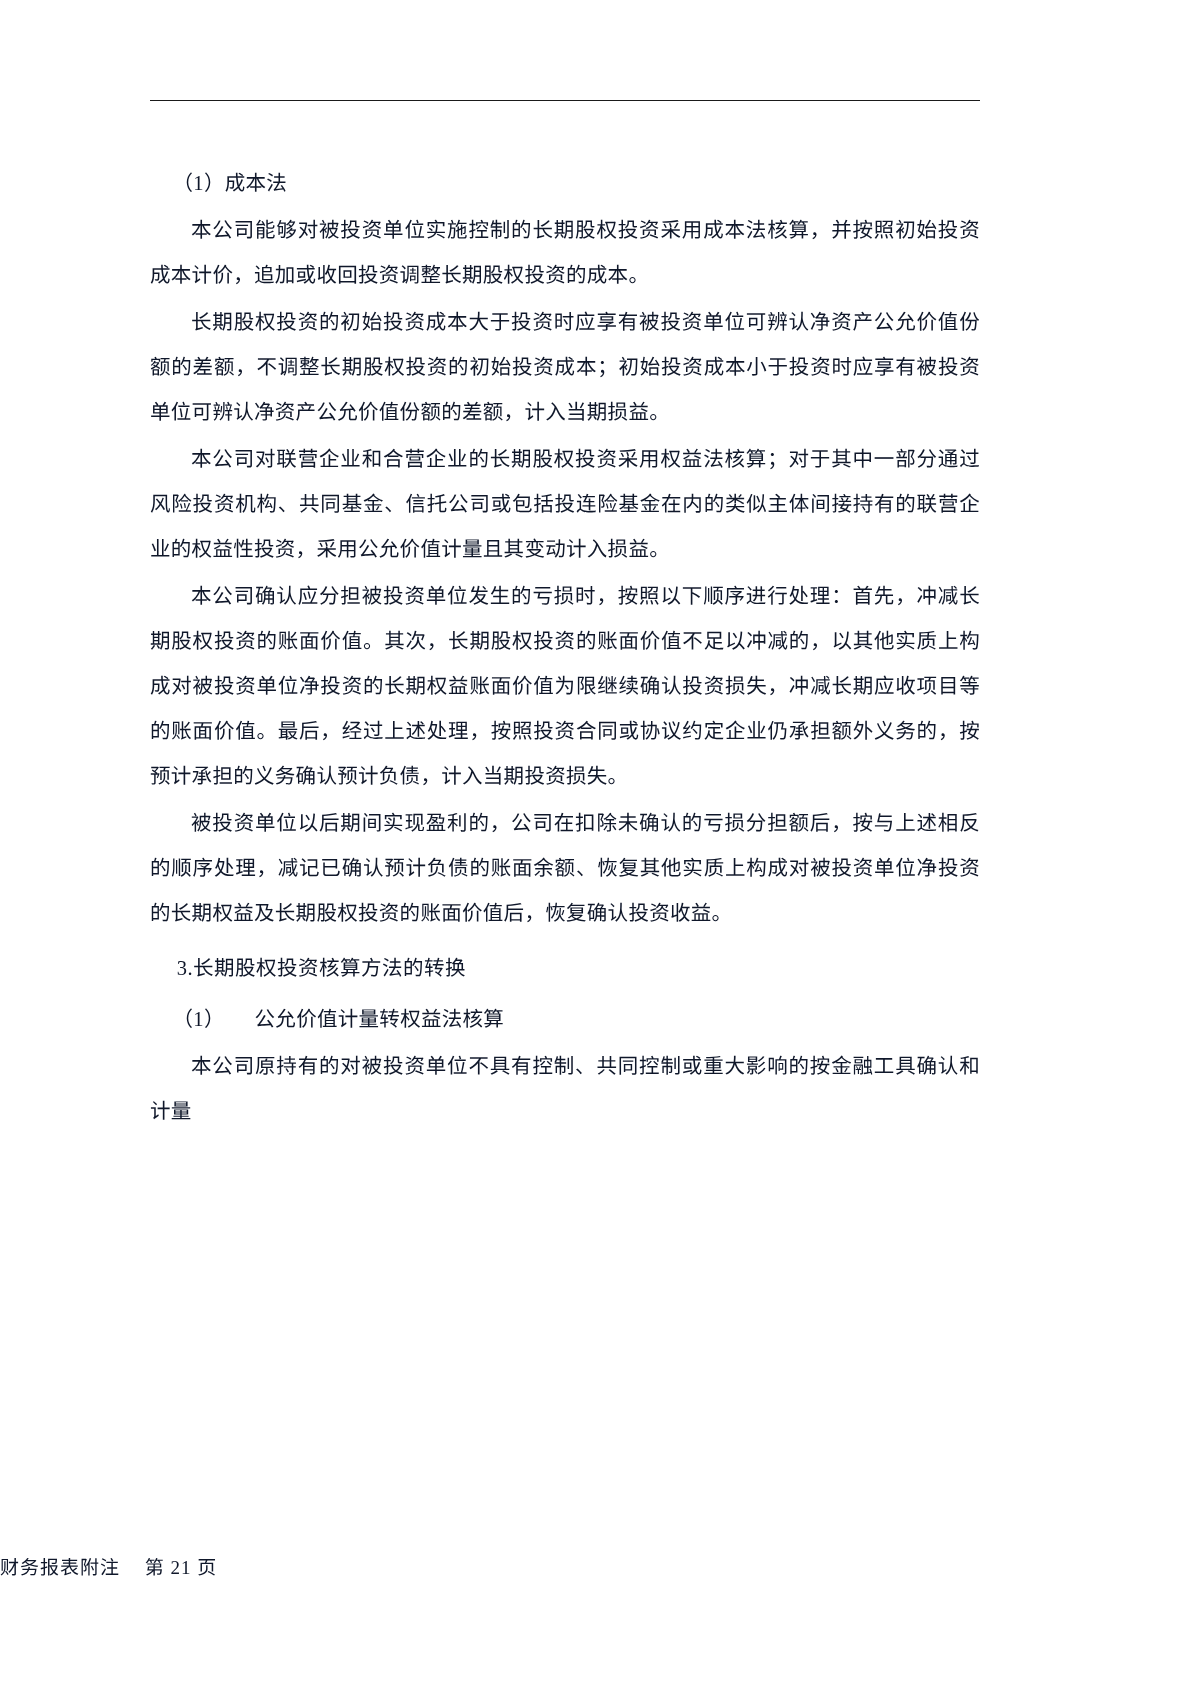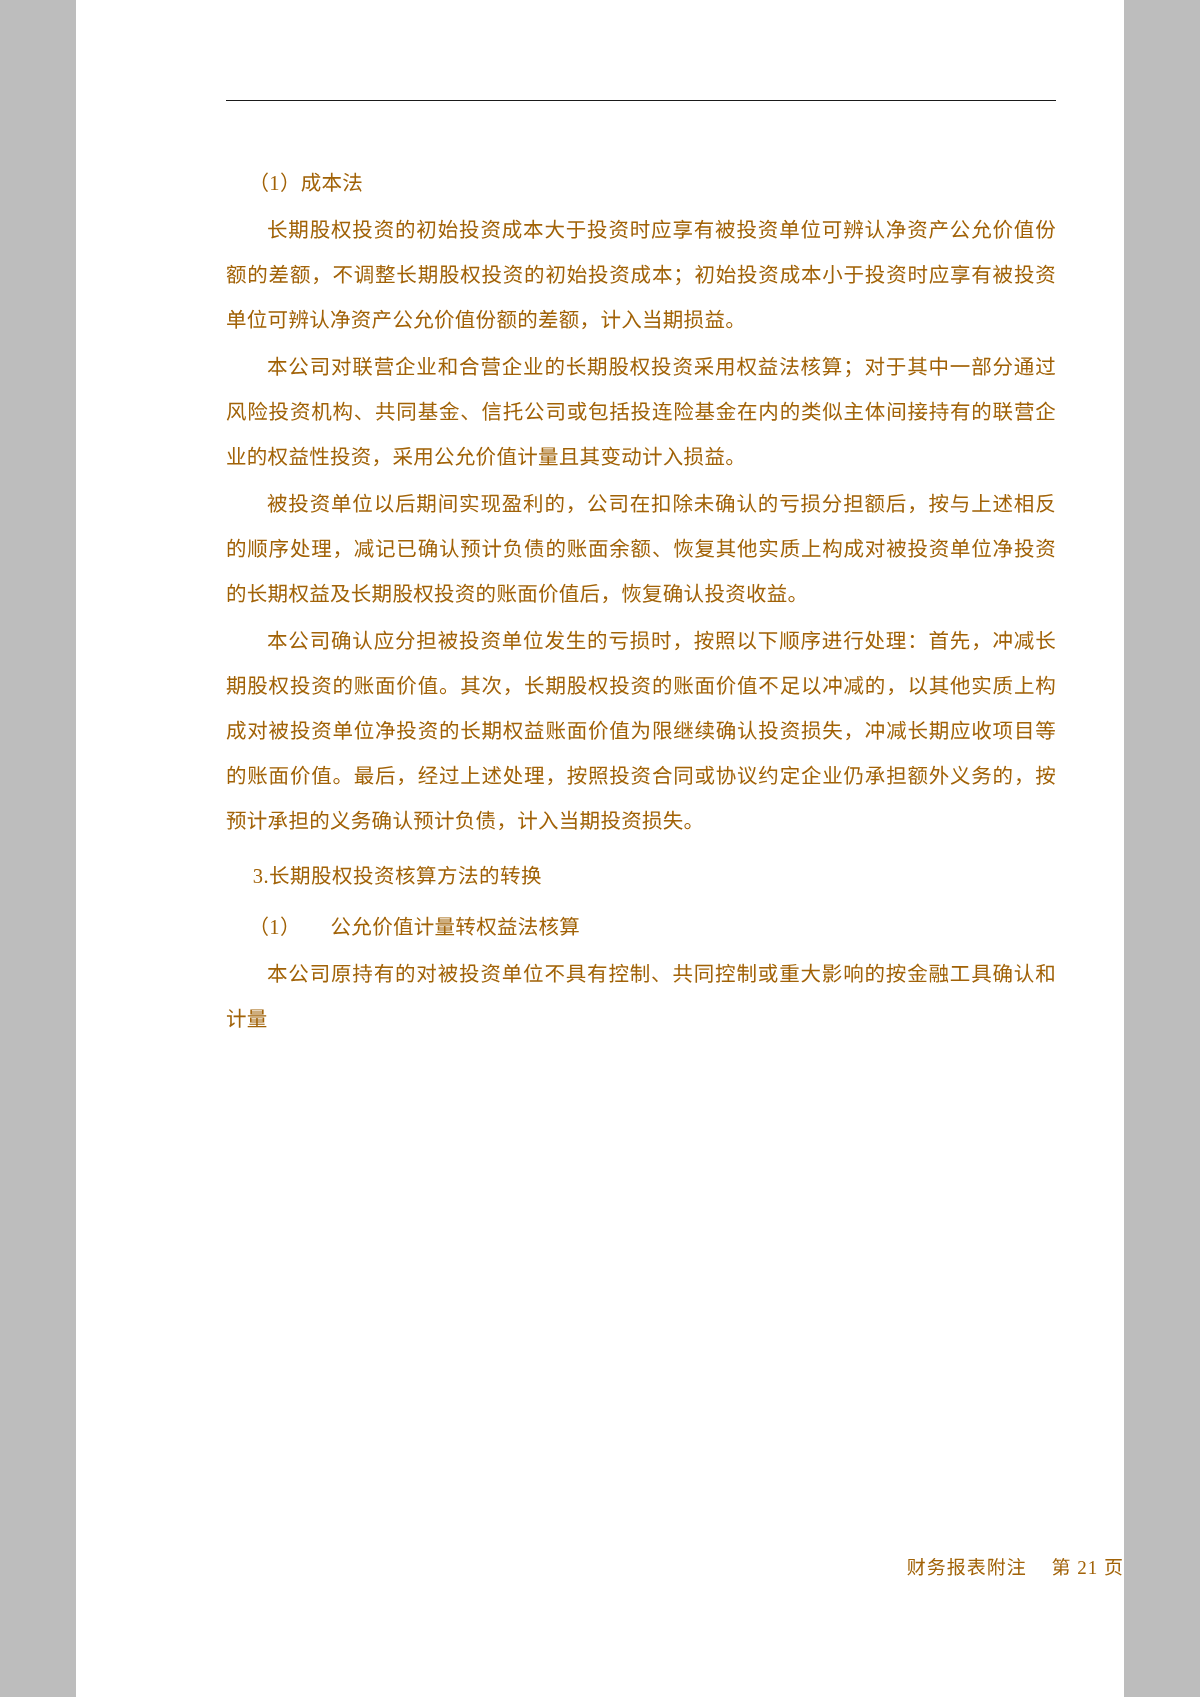--- a/index.html
+++ b/index.html
@@ -3,27 +3,27 @@
 <meta charset="utf-8">
 <title>财务报表附注</title>
 <style>
   html, body {
     margin: 0;
     padding: 0;
     background: #bdbdbd;
   }
   .page {
     position: relative;
-    width: 1048px;
+    width: 1200px;
     height: 1697px;
     margin: 0 auto;
     background: #ffffff;
     box-sizing: border-box;
     font-family: "Liberation Serif", "DejaVu Serif", serif;
-    color: #a16207;
+    color: #0f172a;
     overflow: hidden;
   }
   .content {
     position: absolute;
     left: 150px;
     top: 100px;
     width: 830px;
   }
   .header-rule {
     width: 100%;
@@ -61,42 +61,43 @@
   .sub-heading .lbl {
     display: inline-block;
     text-indent: 1.1em;
     width: 5.1em;
   }
   .footer {
     position: absolute;
     left: 0;
     right: 0;
     bottom: 118px;
-    text-align: right;
+    text-align: left;
     font-size: 19px;
     letter-spacing: 1px;
     font-family: "Liberation Serif", "DejaVu Serif", serif;
   }
   .footer .sep { display: inline-block; width: 1.3em; }
 </style>
 </head>
 <body>
 
 <div class="page">
 
   <div class="content">
 
     <div class="header-rule"></div>
 
     <p class="indent-paren">（1）成本法</p>
+    <p class="indent2">本公司能够对被投资单位实施控制的长期股权投资采用成本法核算，并按照初始投资成本计价，追加或收回投资调整长期股权投资的成本。</p>
 
     <p class="indent2">长期股权投资的初始投资成本大于投资时应享有被投资单位可辨认净资产公允价值份额的差额，不调整长期股权投资的初始投资成本；初始投资成本小于投资时应享有被投资单位可辨认净资产公允价值份额的差额，计入当期损益。</p>
     <p class="indent2">本公司对联营企业和合营企业的长期股权投资采用权益法核算；对于其中一部分通过风险投资机构、共同基金、信托公司或包括投连险基金在内的类似主体间接持有的联营企业的权益性投资，采用公允价值计量且其变动计入损益。</p>
+    <p class="indent2">本公司确认应分担被投资单位发生的亏损时，按照以下顺序进行处理：首先，冲减长期股权投资的账面价值。其次，长期股权投资的账面价值不足以冲减的，以其他实质上构成对被投资单位净投资的长期权益账面价值为限继续确认投资损失，冲减长期应收项目等的账面价值。最后，经过上述处理，按照投资合同或协议约定企业仍承担额外义务的，按预计承担的义务确认预计负债，计入当期投资损失。</p>
     <p class="indent2">被投资单位以后期间实现盈利的，公司在扣除未确认的亏损分担额后，按与上述相反的顺序处理，减记已确认预计负债的账面余额、恢复其他实质上构成对被投资单位净投资的长期权益及长期股权投资的账面价值后，恢复确认投资收益。</p>
-    <p class="indent2">本公司确认应分担被投资单位发生的亏损时，按照以下顺序进行处理：首先，冲减长期股权投资的账面价值。其次，长期股权投资的账面价值不足以冲减的，以其他实质上构成对被投资单位净投资的长期权益账面价值为限继续确认投资损失，冲减长期应收项目等的账面价值。最后，经过上述处理，按照投资合同或协议约定企业仍承担额外义务的，按预计承担的义务确认预计负债，计入当期投资损失。</p>
 
     <p class="heading">
       <span class="num">3.</span><span>长期股权投资核算方法的转换</span>
     </p>
 
     <p class="sub-heading">
       <span class="lbl">（1）</span><span>公允价值计量转权益法核算</span>
     </p>
 
     <p class="indent2">本公司原持有的对被投资单位不具有控制、共同控制或重大影响的按金融工具确认和计量</p>

